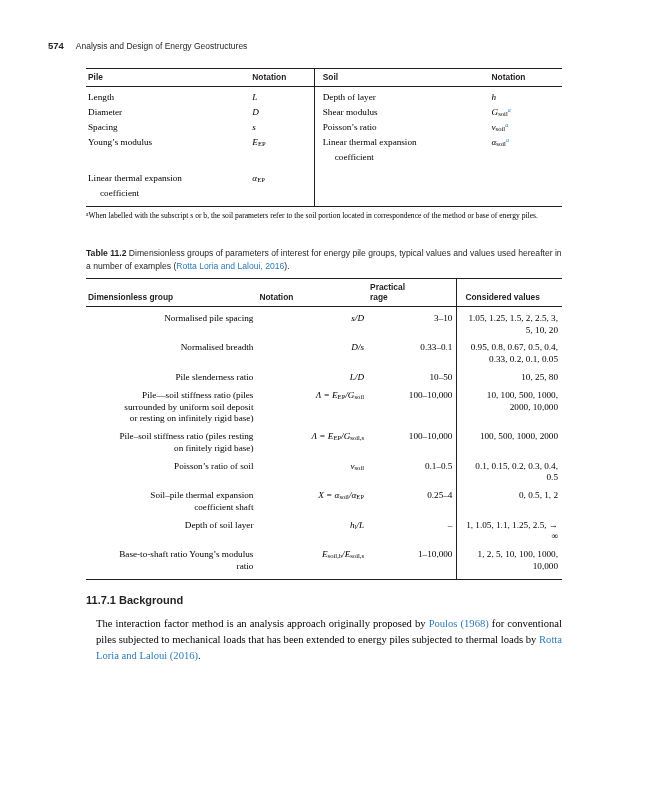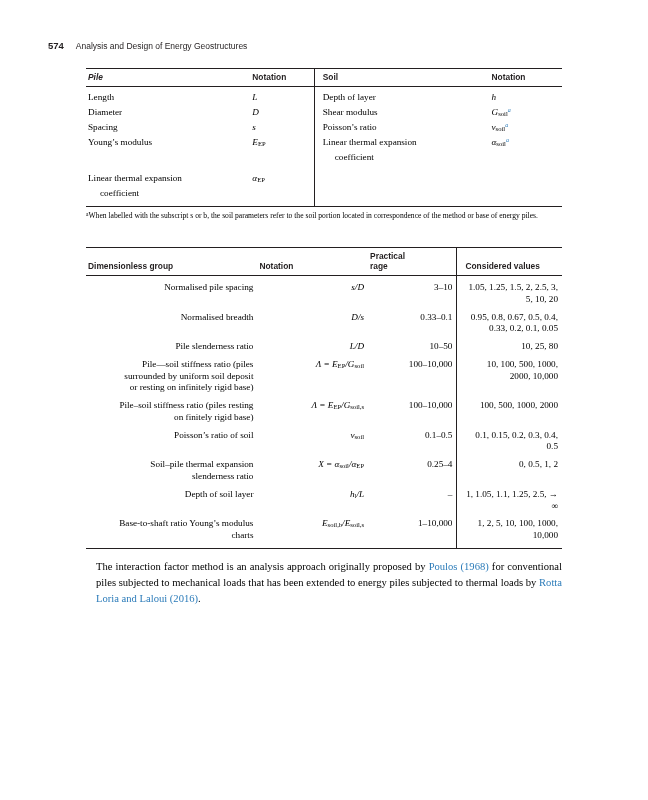--- a/index.html
+++ b/index.html
@@ -81,21 +81,21 @@
   table.doc-table td {
     padding: 1.5px 4px 1.5px 2px;
     vertical-align: top;
     line-height: 1.28;
   }
   .rule-top { border-top: 0.9px solid #231f20; }
   .rule-bot { border-bottom: 0.9px solid #231f20; }
 
   
   #table-11-1 { margin-top: 2px; }
-  #table-11-1 .c1 { width: 170px; font-style: italic; }
+  #table-11-1 .c1 { width: 170px; }
   #table-11-1 .c2 { width: 60px; }
   #table-11-1 .c3 { width: 175px; }
   #table-11-1 .c4 { width: 70px; }
   #table-11-1 .vrule-l { border-left: 0.9px solid #231f20; padding-left: 8px; }
   .italic { font-style: italic; }
   .sub { font-size: 0.72em; vertical-align: -0.22em; font-style: normal;}
   .supa { font-size: 0.66em; vertical-align: 0.5em; color: #2b7bb9; }
   .note {
     font-family: "Liberation Serif", serif;
     font-size: 7.6px;
@@ -208,20 +208,24 @@
           </tr>
         </tbody>
       </table>
 
       <div class="note">
         <span class="note supa-b">a</span><span>When labelled with the subscript s or b, the soil parameters refer to the soil portion located in correspondence of the method or base of energy piles.</span>
       </div>
     </div>
 
     <div class="block-2">
+      <div class="table-caption">
+        <span class="tnum">Table 11.2</span>
+        <span>Dimensionless groups of parameters of interest for energy pile groups, typical values and values used hereafter in a number of examples (</span><span class="cite">Rotta Loria and Laloui, 2016</span><span>).</span>
+      </div>
 
       <table class="doc-table" id="table-11-2">
         <thead>
           <tr class="rule-top rule-bot">
             <th class="d1">Dimensionless group</th>
             <th class="d2">Notation</th>
             <th class="d3">Practical<br>rage</th>
             <th class="d4 vrule">Considered values</th>
           </tr>
         </thead>
@@ -256,37 +260,38 @@
             <td>100–10,000</td>
             <td class="vrule">100, 500, 1000, 2000</td>
           </tr>
           <tr>
             <td>Poisson’s ratio of soil</td>
             <td class="italic">ν<span class="sub">soil</span></td>
             <td>0.1–0.5</td>
             <td class="vrule">0.1, 0.15, 0.2, 0.3, 0.4, 0.5</td>
           </tr>
           <tr>
-            <td>Soil–pile thermal expansion<span class="indent">slenderness ratio</span></td>
+            <td>Soil–pile thermal expansion<span class="indent">coefficient shaft</span></td>
             <td class="italic">X = α<span class="sub">soil</span>/α<span class="sub">EP</span></td>
             <td>0.25–4</td>
             <td class="vrule">0, 0.5, 1, 2</td>
           </tr>
           <tr>
             <td>Depth of soil layer</td>
             <td class="italic">h<span class="sub">l</span>/L</td>
             <td>–</td>
             <td class="vrule">1, 1.05, 1.1, 1.25, 2.5, → ∞</td>
           </tr>
           <tr class="rule-bot">
-            <td style="padding-bottom:6px">Base-to-shaft ratio Young’s modulus<span class="indent">charts</span></td>
+            <td style="padding-bottom:6px">Base-to-shaft ratio Young’s modulus<span class="indent">ratio</span></td>
             <td class="italic">E<span class="sub">soil,b</span>/E<span class="sub">soil,s</span></td>
             <td>1–10,000</td>
             <td class="vrule">1, 2, 5, 10, 100, 1000, 10,000</td>
           </tr>
         </tbody>
       </table>
     </div>
 
+    <h3 class="subsec">11.7.1  Background</h3>
     <p class="body"><span>The interaction factor method is an analysis approach originally proposed by </span><span class="cite">Poulos (1968)</span><span> for conventional piles subjected to mechanical loads that has been extended to energy piles subjected to thermal loads by </span><span class="cite">Rotta Loria and Laloui (2016)</span><span>.</span></p>
 
   </div>
 </div>
 
 </body></html>

